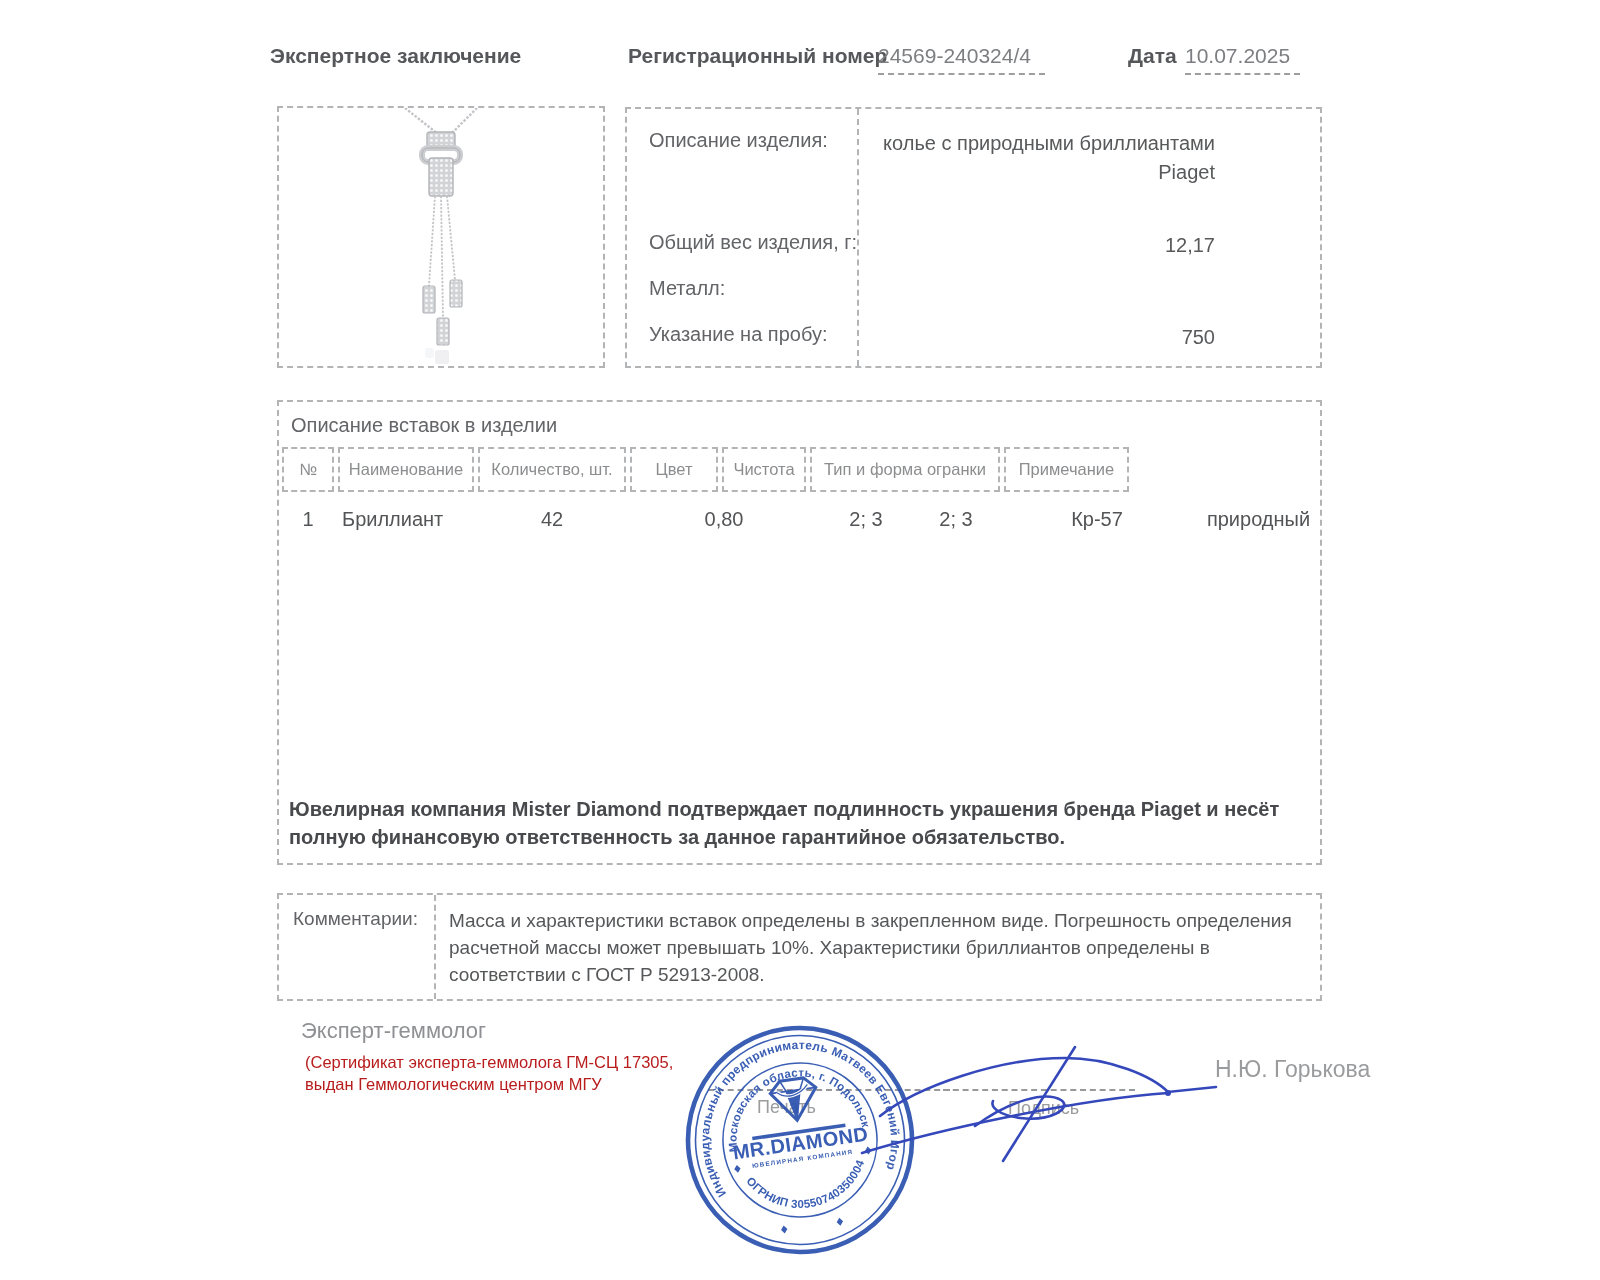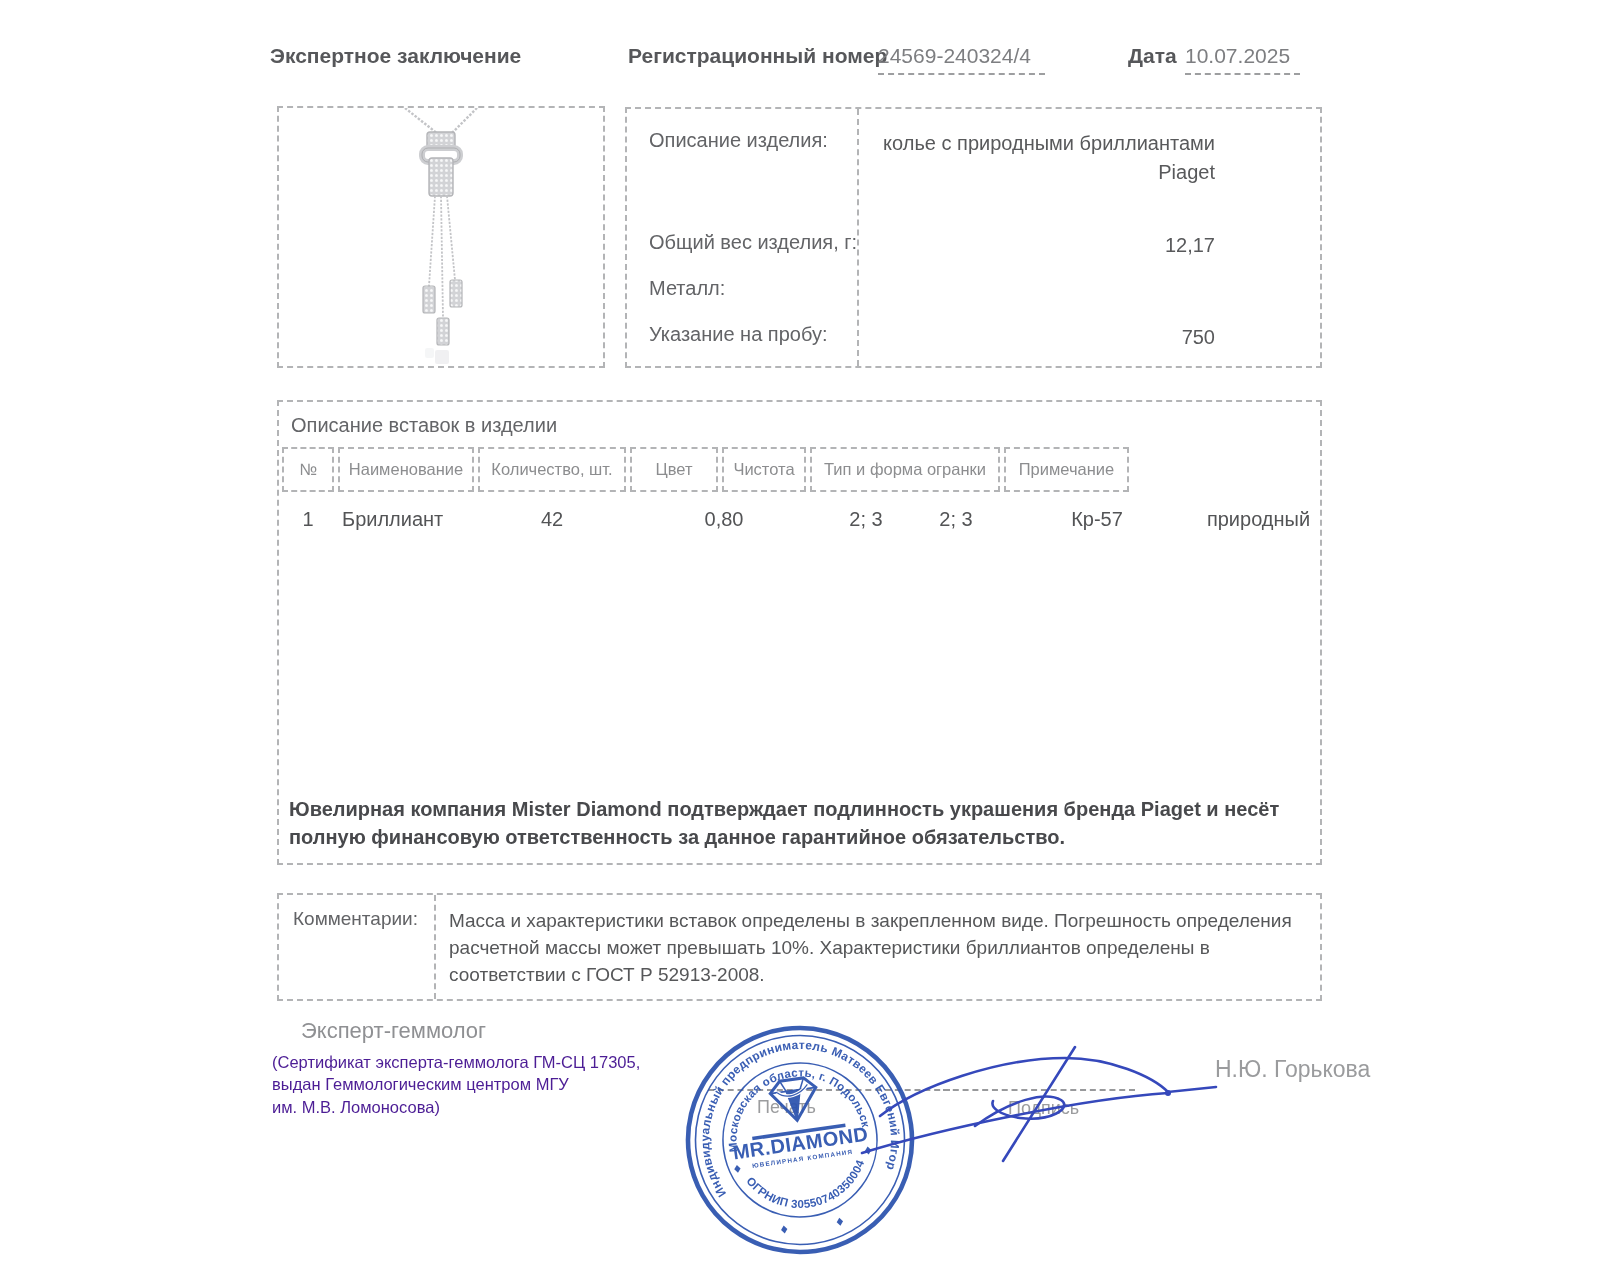--- a/index.html
+++ b/index.html
@@ -41,21 +41,21 @@
 
   
   .comments-box{left:277px;top:893px;width:1045px;height:108px;}
   .comments-label{position:absolute;left:14px;top:13px;font-size:19px;color:#626366;}
   .comments-divider{position:absolute;left:155px;top:0;bottom:0;border-left:2px dashed #b3b4b6;}
   .comments-text{position:absolute;left:170px;top:13px;width:856px;font-size:19px;
                  color:#565759;line-height:1.42;}
 
   
   .expert-title{position:absolute;left:301px;top:1018px;font-size:22px;color:#8f9093;}
-  .expert-cert{position:absolute;left:272px;top:1051px;font-size:16.5px;color:#4c1d95;line-height:1.35;}
+  .expert-cert{position:absolute;left:305px;top:1051px;font-size:16.5px;color:#b91c1c;line-height:1.35;}
   .stamp-line{position:absolute;left:708px;top:1089px;width:242px;border-top:2px dashed #98999b;}
   .stamp-caption{position:absolute;left:757px;top:1097px;font-size:18px;color:#9b9c9e;}
   .sign-line{position:absolute;left:943px;top:1089px;width:192px;border-top:2px dashed #98999b;}
   .sign-caption{position:absolute;left:1008px;top:1098px;font-size:18px;color:#9b9c9e;}
   .expert-name{position:absolute;left:1175px;top:1056px;font-size:23px;color:#9a9b9d;margin-left:40px;}
 
   .stamp-svg{position:absolute;left:683px;top:1023px;width:234px;height:234px;opacity:0.93;}
   .signature-svg{position:absolute;left:850px;top:1030px;width:380px;height:150px;}
   .necklace-svg{position:absolute;left:0;top:0;width:324px;height:258px;}
 </style>
@@ -139,21 +139,20 @@
   <div class="dash-box comments-box">
     <div class="comments-label">Комментарии:</div>
     <div class="comments-divider"></div>
     <div class="comments-text">Масса и характеристики вставок определены в закрепленном виде. Погрешность определения расчетной массы может превышать 10%. Характеристики бриллиантов определены в соответствии с ГОСТ Р 52913-2008.</div>
   </div>
 
   <div class="expert-title">Эксперт-геммолог</div>
   <div class="expert-cert">
     <div>(Сертификат эксперта-геммолога ГМ-СЦ 17305,</div>
     <div>выдан Геммологическим центром МГУ</div>
-    <div>им. М.В. Ломоносова)</div>
   </div>
 
   <div class="stamp-line"></div>
   <div class="stamp-caption">Печать</div>
   <div class="sign-line"></div>
   <div class="sign-caption">Подпись</div>
   <div class="expert-name">Н.Ю. Горькова</div>
 
   <svg class="stamp-svg" viewBox="-117 -117 234 234">
     <g transform="rotate(-8)" fill="none" stroke="#2b52ae">

